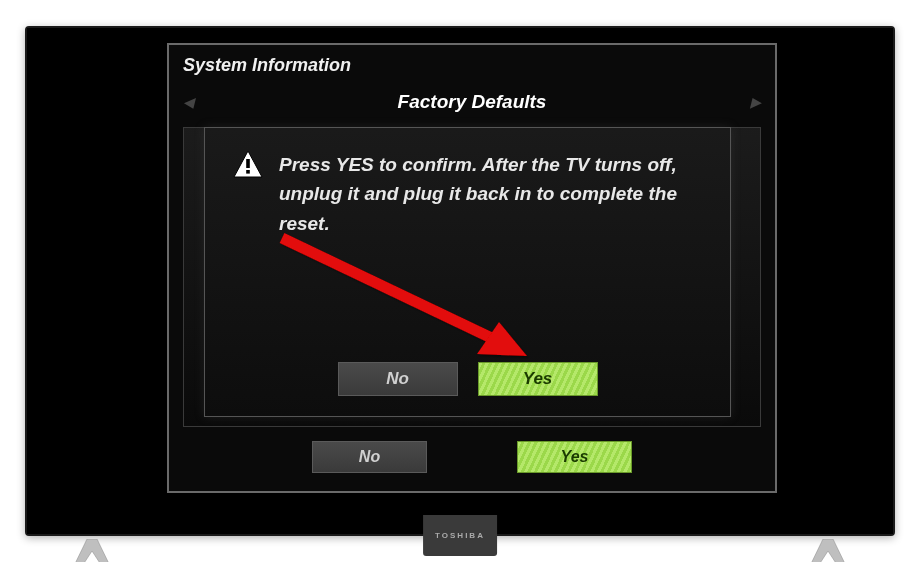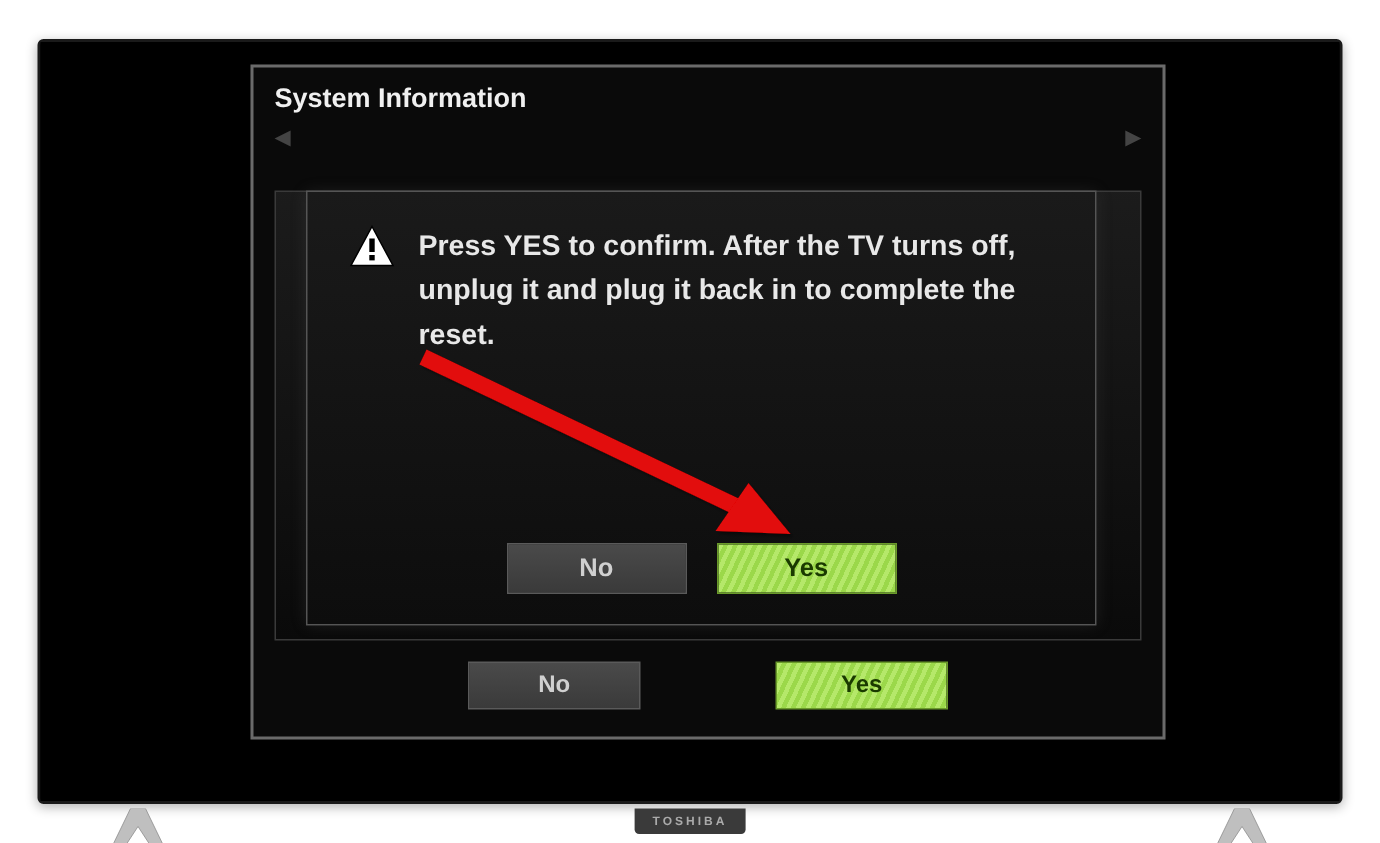--- a/index.html
+++ b/index.html
@@ -21,32 +21,33 @@
       border-radius: 4px;
       position: relative;
       box-shadow: 0 2px 8px rgba(0,0,0,0.3);
     }
     .tv-screen {
       width: 100%;
       height: 100%;
       background: #000000;
       position: relative;
       padding: 15px 20px 29px 20px;
+      font-style: italic;
     }
     .tv-brand {
       position: absolute;
       bottom: -22px;
       left: 50%;
       transform: translateX(-50%);
       background: #3a3a3a;
       color: #aaa;
       font-size: 8px;
       font-weight: bold;
       letter-spacing: 2px;
-      padding: 4px 12px;
+      padding: 16px 12px;
       border-radius: 0 0 3px 3px;
     }
     .tv-stand-left, .tv-stand-right {
       position: absolute;
       bottom: -40px;
       width: 50px;
       height: 35px;
     }
     .tv-stand-left { left: 40px; }
     .tv-stand-right { right: 40px; }
@@ -183,20 +184,21 @@
 <body>
 
 <div class="tv-frame">
   <div class="tv-screen">
 
     <div class="outer-panel">
       <div class="title-bar">System Information</div>
 
       <div class="subtitle-row">
         <span class="nav-arrow-left">◀</span>
+        <span class="subtitle">Factory Defaults</span>
         <span class="nav-arrow-right">▶</span>
       </div>
 
       <div class="dialog-backdrop"></div>
 
       <div class="dialog-box">
         <div class="dialog-content">
           <svg class="warning-icon" width="30" height="28" viewBox="0 0 30 28">
             <polygon points="15,1 29,27 1,27" fill="#ffffff" stroke="#000" stroke-width="1"></polygon>
             <rect x="13.2" y="9" width="3.6" height="9" fill="#000"></rect>

